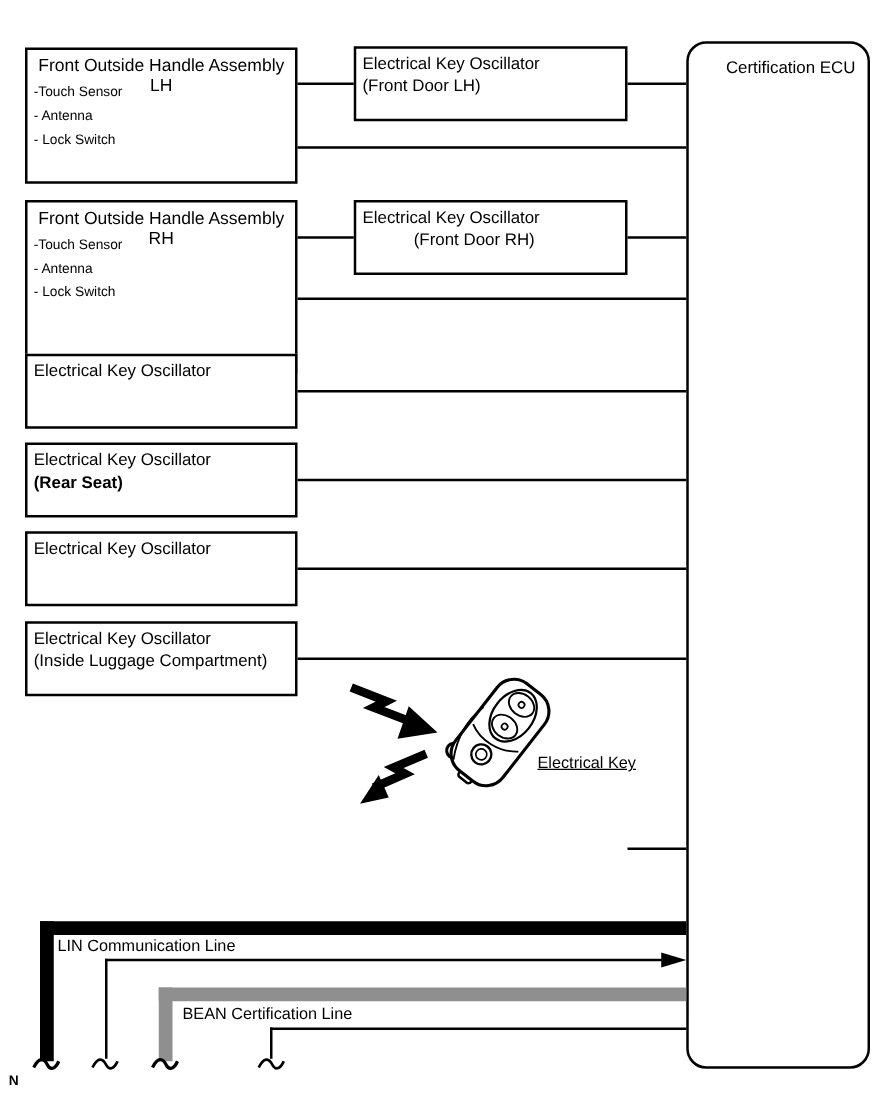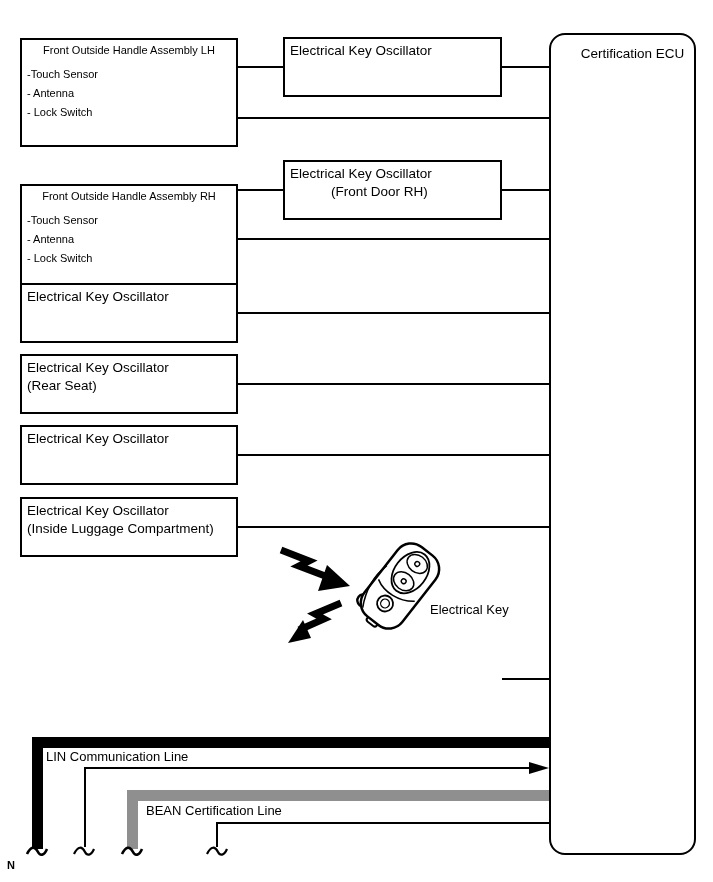--- a/index.html
+++ b/index.html
@@ -1,88 +1,89 @@
 <!DOCTYPE html>
 <html style="--bean-gray: #8f8f8f; --line-black: #000000;"><head>
 <meta charset="utf-8">
 <style>
   html,body{margin:0;padding:0;background:#fff;}
   #page{position:relative;width:713px;height:882px;background:#fff;
         font-family:"Liberation Sans","DejaVu Sans",sans-serif;color:#000;overflow:hidden;}
   .box{position:absolute;background:#fff;border:2px solid #000;box-sizing:border-box;}
   .ecu{border-radius:16px;border-width:2.5px;}
-  .box-title{position:absolute;left:0;right:0;top:4px;text-align:center;font-size:11px;}
+  .box-title{position:absolute;left:0;right:0;top:4px;text-align:center;font-size:14px;}
   .box-item{position:absolute;left:5px;font-size:11px;white-space:nowrap;}
   .osc-text{position:absolute;left:5px;top:3px;font-size:13.5px;line-height:18px;white-space:nowrap;}
   .ecu-title{position:absolute;left:0;right:0;top:11px;text-align:center;font-size:13.5px;padding-left:20px;}
   .hline{position:absolute;height:2px;background:var(--line-black,#000);}
   .thinline{position:absolute;height:1.5px;background:var(--line-black,#000);}
   .thick{position:absolute;background:var(--line-black,#000);}
   .thick-gray{position:absolute;background:var(--bean-gray,#8f8f8f);}
   .thinvert{position:absolute;width:1.5px;background:var(--line-black,#000);}
   .buslabel{position:absolute;font-size:13px;white-space:nowrap;text-align:center;}
   .arrowhead{position:absolute;width:0;height:0;border-top:6px solid transparent;
              border-bottom:6px solid transparent;border-left:20px solid var(--line-black,#000);}
   .squiggle{position:absolute;width:24px;height:16px;}
   .corner-note{position:absolute;left:7px;top:859px;font-size:11px;font-weight:bold;}
-  .key-label{position:absolute;left:430px;top:602px;font-size:13px;white-space:nowrap;}
+  .key-label{position:absolute;left:430px;top:602px;font-size:13px;white-space:nowrap;text-decoration:underline;}
   svg{display:block;}
 </style>
 </head>
 <body>
 
 <div id="page">
 
   <div class="box ecu" style="left:549px;top:33px;width:147px;height:822px;">
     <div class="ecu-title">Certification ECU</div>
   </div>
 
   <div class="box" style="left:20px;top:38px;width:218px;height:109px;">
     <div class="box-title">Front Outside Handle Assembly LH</div>
     <div class="box-item" style="top:28px;">-Touch Sensor</div>
     <div class="box-item" style="top:47px;">- Antenna</div>
     <div class="box-item" style="top:66px;">- Lock Switch</div>
   </div>
 
-  <div class="box" style="left:20px;top:160px;width:218px;height:139px;margin-top:24px;">
+  <div class="box" style="left:20px;top:160px;width:218px;height:139px;">
     <div class="box-title">Front Outside Handle Assembly RH</div>
     <div class="box-item" style="top:28px;">-Touch Sensor</div>
     <div class="box-item" style="top:47px;">- Antenna</div>
     <div class="box-item" style="top:66px;">- Lock Switch</div>
   </div>
 
   <div class="box" style="left:20px;top:283px;width:218px;height:60px;">
     <div class="osc-text">
       <span style="display:block;">Electrical Key Oscillator</span>
     </div>
   </div>
 
   <div class="box" style="left:20px;top:354px;width:218px;height:60px;">
     <div class="osc-text">
       <span style="display:block;">Electrical Key Oscillator</span>
-      <span style="display:block;">(Rear Seat)</span>
+      <span style="display:block;font-weight:bold;">(Rear Seat)</span>
     </div>
   </div>
 
   <div class="box" style="left:20px;top:425px;width:218px;height:60px;">
     <div class="osc-text">
       <span style="display:block;">Electrical Key Oscillator</span>
     </div>
   </div>
 
   <div class="box" style="left:20px;top:497px;width:218px;height:60px;">
     <div class="osc-text">
       <span style="display:block;">Electrical Key Oscillator</span>
       <span style="display:block;">(Inside Luggage Compartment)</span>
     </div>
   </div>
 
   <div class="box" style="left:283px;top:37px;width:219px;height:60px;">
     <div class="osc-text">
       <span style="display:block;">Electrical Key Oscillator</span>
+      <span style="display:block;">(Front Door LH)</span>
     </div>
   </div>
 
   <div class="box" style="left:283px;top:160px;width:219px;height:60px;">
     <div class="osc-text">
       <span style="display:block;">Electrical Key Oscillator</span>
       <span style="display:block;margin-left:41px;">(Front Door RH)</span>
     </div>
   </div>
 

